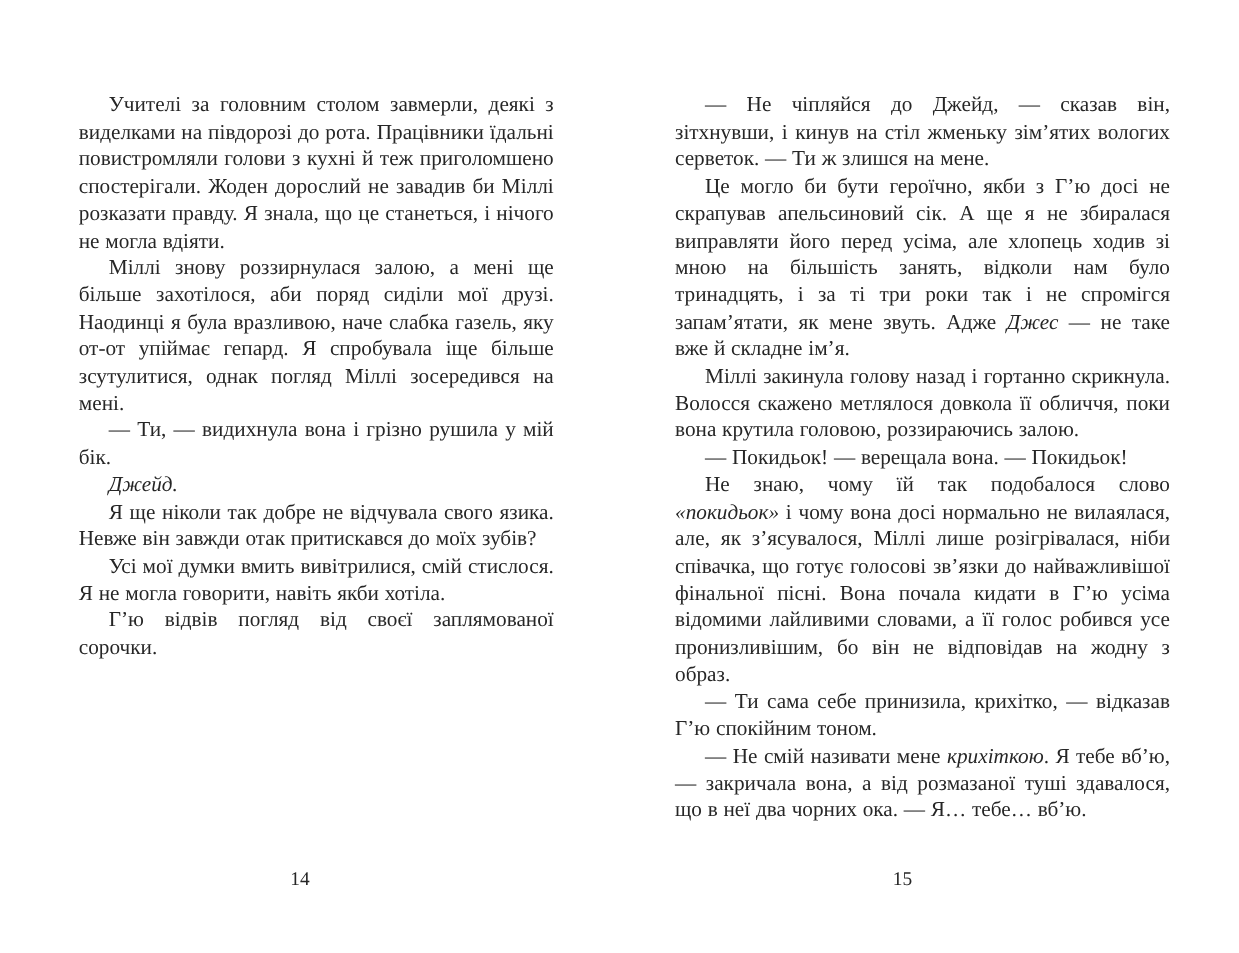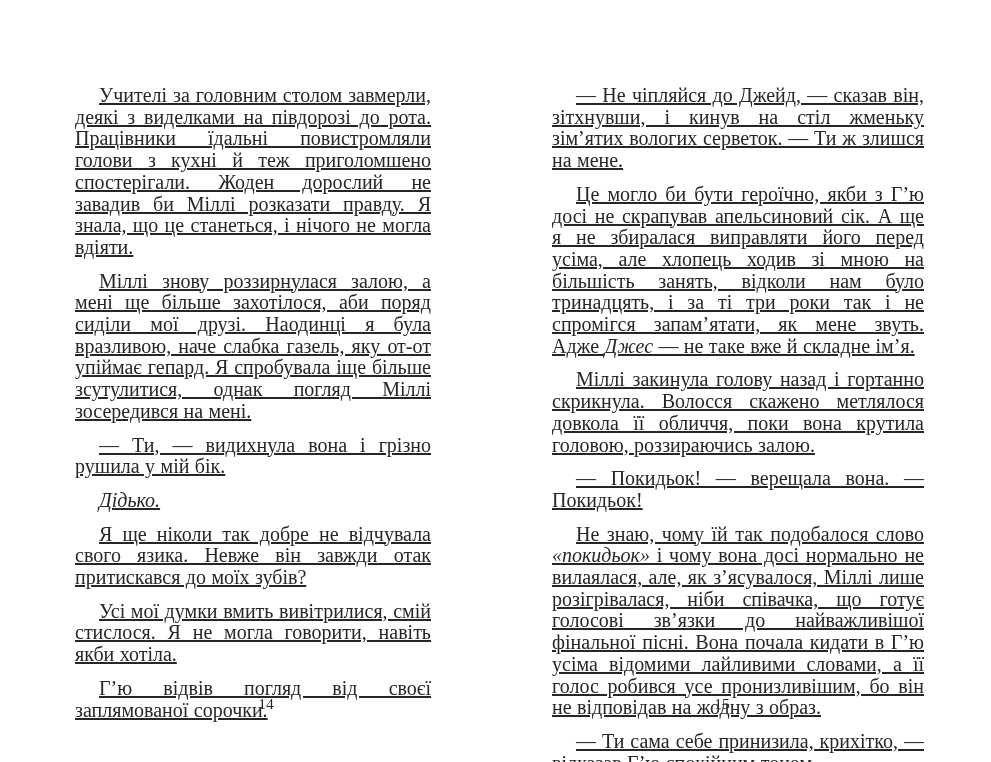--- a/index.html
+++ b/index.html
@@ -16,60 +16,60 @@
     inset: 0;
     background: #ffffff;
   }
   .page-col {
     position: absolute;
     top: 73px;
   }
   #page-col-left  { left: 63px;  width: 380px; }
   #page-col-right { left: 540px; width: 396px; }
   .page-col p {
-    margin: 12px;
+    margin: 0;
     text-indent: 24px;
     text-align: justify;
     font-family: "Liberation Serif", serif;
-    font-size: 20px;
+    font-size: 17px;
     line-height: 21.7px;
     color: #262626;
     word-spacing: 0.02em;
-    text-decoration: underline;
   }
   .page-col p em {
     font-style: italic;
   }
   .page-number {
     position: absolute;
     top: 695px;
     text-align: center;
     font-family: "Liberation Serif", serif;
     font-size: 15.5px;
     color: #262626;
   }
-  #pagenum-left  { left: 76px;  width: 380px; }
+  #pagenum-left  { left: 50px;  width: 380px; }
   #pagenum-right { left: 524px; width: 396px; }
 </style>
 </head>
 <body>
 
 <div class="spread">
   <div id="page-col-left" class="page-col">
       <p><span>Учителі за головним столом завмерли, деякі з виделками на півдорозі до рота. Працівники їдальні повистромляли голови з кухні й теж приголомшено спостерігали. Жоден дорослий не завадив би Міллі розказати правду. Я знала, що це станеться, і нічого не могла вдіяти.</span></p>
       <p><span>Міллі знову роззирнулася залою, а мені ще більше захотілося, аби поряд сиділи мої друзі. Наодинці я була вразливою, наче слабка газель, яку от-от упіймає гепард. Я спробувала іще більше зсутулитися, однак погляд Міллі зосередився на мені.</span></p>
       <p><span>— Ти, — видихнула вона і грізно рушила у мій бік.</span></p>
-      <p><em>Дідько.</em></p>
+      <p><em>Джейд.</em></p>
       <p><span>Я ще ніколи так добре не відчувала свого язика. Невже він завжди отак притискався до моїх зубів?</span></p>
       <p><span>Усі мої думки вмить вивітрилися, смій стислося. Я не могла говорити, навіть якби хотіла.</span></p>
       <p><span>Г’ю відвів погляд від своєї заплямованої сорочки.</span></p>
     </div>
   <div id="page-col-right" class="page-col">
       <p><span>— Не чіпляйся до Джейд, — сказав він, зітхнувши, і кинув на стіл жменьку зім’ятих вологих серветок. — Ти ж злишся на мене.</span></p>
       <p><span>Це могло би бути героїчно, якби з Г’ю досі не скрапував апельсиновий сік. А ще я не збиралася виправляти його перед усіма, але хлопець ходив зі мною на більшість занять, відколи нам було тринадцять, і за ті три роки так і не спромігся запам’ятати, як мене звуть. Адже </span><em>Джес</em><span> — не таке вже й складне ім’я.</span></p>
       <p><span>Міллі закинула голову назад і гортанно скрикнула. Волосся скажено метлялося довкола її обличчя, поки вона крутила головою, роззираючись залою.</span></p>
       <p><span>— Покидьок! — верещала вона. — Покидьок!</span></p>
       <p><span>Не знаю, чому їй так подобалося слово </span><em>«покидьок»</em><span> і чому вона досі нормально не вилаялася, але, як з’ясувалося, Міллі лише розігрівалася, ніби співачка, що готує голосові зв’язки до найважливішої фінальної пісні. Вона почала кидати в Г’ю усіма відомими лайливими словами, а її голос робився усе пронизливішим, бо він не відповідав на жодну з образ.</span></p>
       <p><span>— Ти сама себе принизила, крихітко, — відказав Г’ю спокійним тоном.</span></p>
+      <p><span>— Не смій називати мене </span><em>крихіткою</em><span>. Я тебе вб’ю, — закричала вона, а від розмазаної туші здавалося, що в неї два чорних ока. — Я… тебе… вб’ю.</span></p>
     </div>
   <div id="pagenum-left" class="page-number">14</div>
   <div id="pagenum-right" class="page-number">15</div>
 </div>
 
 </body></html>

